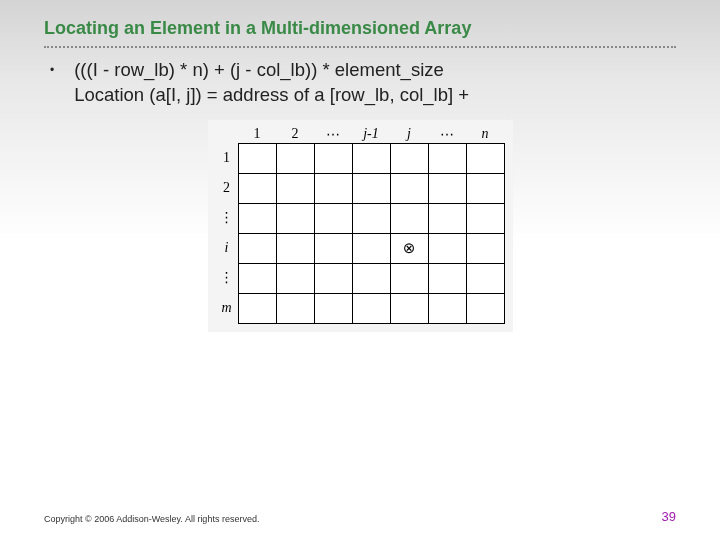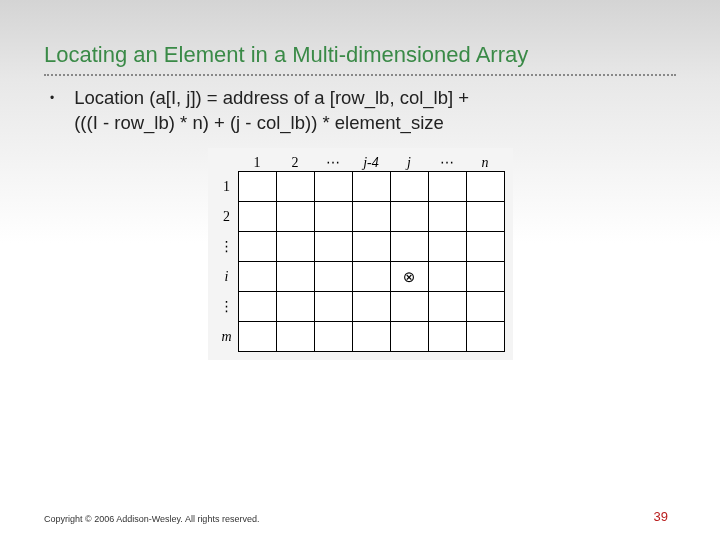--- a/index.html
+++ b/index.html
@@ -9,25 +9,24 @@
     font-family: "Lucida Sans", "Lucida Sans Unicode", "Lucida Grande", Verdana, sans-serif;
     background: linear-gradient(to bottom, #d4d4d4 0%, #e8e8e8 15%, #ffffff 45%, #ffffff 100%);
     position: relative;
     overflow: hidden;
   }
   .slide {
     padding: 18px 44px 0 44px;
   }
   .title {
     color: #3a8a47;
-    font-size: 22px;
-    font-weight: 400;
+    font-size: 18px;
+    font-weight: 700;
     line-height: 1.2;
     margin-bottom: 6px;
-    margin-top: 24px;
   }
   .dotted {
     border: none;
     border-top: 2px dotted #888;
     margin-bottom: 10px;
   }
   .content {
     color: #222;
     font-size: 18.5px;
     line-height: 1.35;
@@ -69,64 +68,64 @@
     background: transparent;
   }
   table.grid td.mark {
     text-align: center;
     font-size: 15px;
   }
   .footer {
     position: absolute;
     bottom: 16px;
     left: 44px;
-    right: 52px;
+    right: 44px;
     display: flex;
     justify-content: space-between;
     align-items: flex-end;
     font-size: 9px;
     color: #333;
     font-family: Arial, sans-serif;
   }
   .pagenum {
-    color: #b91c1c;
+    color: #a21caf;
     font-size: 13px;
   }
   .vdots {
     line-height: 0.6;
     font-size: 11px;
   }
 </style>
 </head>
 <body>
 
 <div class="slide">
   <h1 class="title">Locating an Element in a Multi-dimensioned Array</h1>
   <hr class="dotted">
 
   <div class="content">
     <div class="bullet">
       <span class="bullet-mark">•</span>
       <div>
+        <div style="padding-left:14px;">(((I - row_lb) * n) + (j - col_lb)) * element_size</div>
         <div style="padding-left:14px;">Location (a[I, j]) = address of a [row_lb, col_lb] +</div>
-        <div style="padding-left:14px;">(((I - row_lb) * n) + (j - col_lb)) * element_size</div>
       </div>
     </div>
   </div>
 
   <div class="figure-wrap">
     <div class="figure">
       <table class="grid">
         <tbody>
             <tr>
           <td class="lbl"></td>
           <td class="lbl">1</td>
           <td class="lbl">2</td>
           <td class="lbl">⋯</td>
-          <td class="lbl"><i>j-4</i></td>
+          <td class="lbl"><i>j-1</i></td>
           <td class="lbl"><i>j</i></td>
           <td class="lbl">⋯</td>
           <td class="lbl"><i>n</i></td>
         </tr>
         <tr>
           <td class="lbl">1</td>
           <td class="cell"></td>
               <td class="cell"></td>
               <td class="cell"></td>
               <td class="cell"></td>

